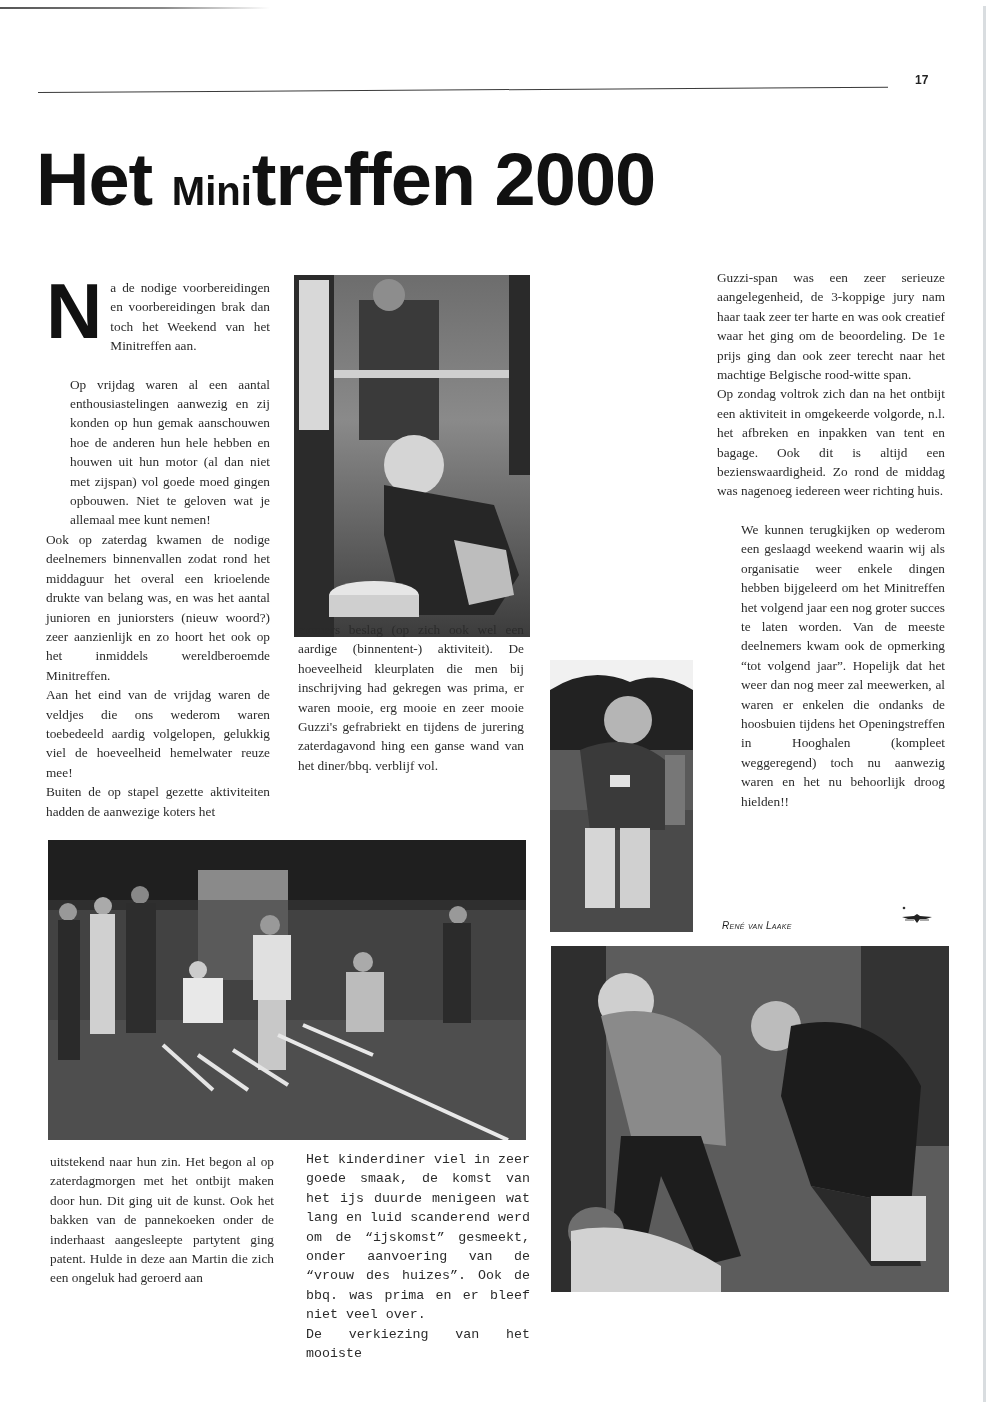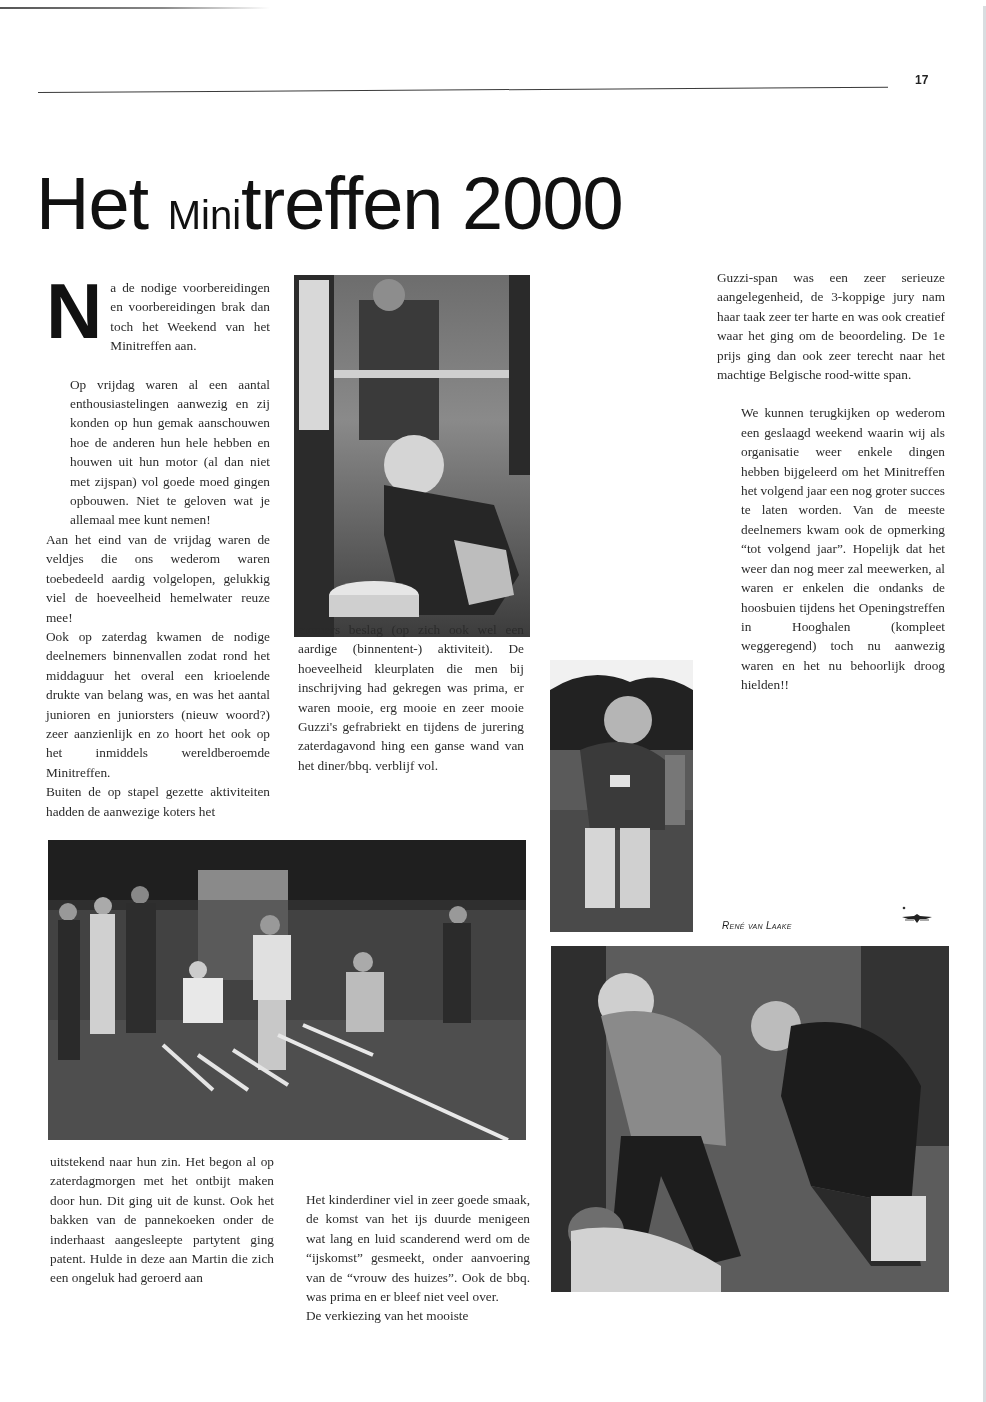--- a/index.html
+++ b/index.html
@@ -7,21 +7,21 @@
     width: 986px; height: 1402px; position: relative; overflow: hidden;
     background: #ffffff; color: #2a2a2a;
     font-family: "Liberation Serif", "DejaVu Serif", serif;
   }
   .abs { position: absolute; }
   .scan-edge-top { left: 0; top: 7px; width: 270px; height: 2px;
     background: linear-gradient(to right, #555 0%, #888 60%, rgba(200,200,200,0) 100%); }
   .scan-edge-right { left: 983px; top: 6px; width: 3px; height: 1396px; background: #d9dde0; }
   .header-rule { left: 38px; top: 92px; width: 850px; height: 1px; background: #3a3a3a; transform: rotate(-0.35deg); transform-origin: left; }
   .page-number { left: 915px; top: 73px; font-family: "Liberation Sans", sans-serif; font-weight: bold; font-size: 12px; color: #222; }
-  .title { left: 36px; top: 143px; font-family: "Liberation Sans", sans-serif; font-weight: normal; color: #111; white-space: nowrap; letter-spacing: -1px; line-height: 1; margin-top: 24px; }
+  .title { left: 36px; top: 143px; font-family: "Liberation Sans", sans-serif; font-weight: bold; color: #111; white-space: nowrap; letter-spacing: -1px; line-height: 1; }
   .title .big { font-size: 74px; }
   .title .small { font-size: 40px; letter-spacing: 0; }
   .col { font-size: 13.3px; line-height: 19.4px; text-align: justify; color: #2b2b2b; }
   .col p { margin: 0; }
   .col p.gap { margin-top: 19px; margin-left: 24px; }
   .dropcap { float: left; font-family: "Liberation Sans", sans-serif; font-weight: bold; font-size: 78px; line-height: 58px; height: 58px; margin: 4px 8px 0 0; color: #111; }
   .photo { background: #555; overflow: hidden; }
   .photo svg { display: block; width: 100%; height: 100%; }
   .byline { left: 722px; top: 900px; font-family: "Liberation Sans", sans-serif; font-style: italic; font-size: 10px; letter-spacing: 0.3px; color: #222; font-variant: small-caps; margin-top: 20px; }
   .logo { left: 900px; top: 905px; width: 34px; height: 24px; }
@@ -35,22 +35,22 @@
 <div class="abs header-rule"></div>
 <div class="abs page-number">17</div>
 
 <div class="abs title">
   <span class="big">Het </span><span class="small">Mini</span><span class="big">treffen 2000</span>
 </div>
 
 <div class="abs col" style="left:46px; top:278px; width:224px;">
   <p><span class="dropcap">N</span><span>a de nodige voorbereidingen en voorbereidingen brak dan toch het Weekend van het Minitreffen aan.</span></p>
   <p class="gap">Op vrijdag waren al een aantal enthousiastelingen aanwezig en zij konden op hun gemak aanschouwen hoe de anderen hun hele hebben en houwen uit hun motor (al dan niet met zijspan) vol goede moed gingen opbouwen. Niet te geloven wat je allemaal mee kunt nemen!</p>
+  <p>Ook op zaterdag kwamen de nodige deelnemers binnenvallen zodat rond het middaguur het overal een krioelende drukte van belang was, en was het aantal junioren en juniorsters (nieuw woord?) zeer aanzienlijk en zo hoort het ook op het inmiddels wereldberoemde Minitreffen.</p>
   <p>Aan het eind van de vrijdag waren de veldjes die ons wederom waren toebedeeld aardig volgelopen, gelukkig viel de hoeveelheid hemelwater reuze mee!</p>
-  <p>Ook op zaterdag kwamen de nodige deelnemers binnenvallen zodat rond het middaguur het overal een krioelende drukte van belang was, en was het aantal junioren en juniorsters (nieuw woord?) zeer aanzienlijk en zo hoort het ook op het inmiddels wereldberoemde Minitreffen.</p>
   <p>Buiten de op stapel gezette aktiviteiten hadden de aanwezige koters het</p>
 </div>
 
 <div class="abs photo" style="left:294px; top:275px; width:236px; height:362px;">
   <svg viewBox="0 0 236 362" preserveAspectRatio="none">
     <defs>
       <linearGradient id="g1" x1="0" y1="0" x2="0" y2="1">
         <stop offset="0" stop-color="#6d6d6d"></stop>
           <stop offset="0.4" stop-color="#8a8a8a"></stop>
           <stop offset="1" stop-color="#3c3c3c"></stop>
@@ -85,20 +85,21 @@
     <path d="M30 90 Q78 70 115 100 L115 170 L40 170 Z" fill="#3a3a3a"></path>
     <rect x="60" y="115" width="20" height="12" fill="#e2e2e2"></rect>
     <rect x="35" y="168" width="30" height="80" fill="#d6d6d6"></rect>
     <rect x="70" y="168" width="30" height="80" fill="#d0d0d0"></rect>
     <rect x="115" y="95" width="20" height="70" fill="#777"></rect>
   </svg>
 </div>
 
 <div class="abs col" style="left:717px; top:268px; width:228px;">
   <p>Guzzi-span was een zeer serieuze aangelegenheid, de 3-koppige jury nam haar taak zeer ter harte en was ook creatief waar het ging om de beoordeling. De 1e prijs ging dan ook zeer terecht naar het machtige Belgische rood-witte span.</p>
+  <p>Op zondag voltrok zich dan na het ontbijt een aktiviteit in omgekeerde volgorde, n.l. het afbreken en inpakken van tent en bagage. Ook dit is altijd een bezienswaardigheid. Zo rond de middag was nagenoeg iedereen weer richting huis.</p>
   <p class="gap">We kunnen terugkijken op wederom een geslaagd weekend waarin wij als organisatie weer enkele dingen hebben bijgeleerd om het Minitreffen het volgend jaar een nog groter succes te laten worden. Van de meeste deelnemers kwam ook de opmerking “tot volgend jaar”. Hopelijk dat het weer dan nog meer zal meewerken, al waren er enkelen die ondanks de hoosbuien tijdens het Openingstreffen in Hooghalen (kompleet weggeregend) toch nu aanwezig waren en het nu behoorlijk droog hielden!!</p>
 </div>
 
 <div class="abs byline">René van Laake</div>
 <div class="abs logo">
   <svg viewBox="0 0 34 24" width="34" height="24">
     <circle cx="4" cy="3" r="1.3" fill="#333"></circle>
     <path d="M2 12 L14 11 L17 9 L20 11 L32 12 L26 14 L20 14 L17 18 L14 14 L8 14 Z" fill="#222"></path>
     <path d="M5 15 L14 15 M20 15 L29 15" stroke="#555" stroke-width="1"></path>
   </svg>
@@ -147,16 +148,16 @@
     <ellipse cx="45" cy="285" rx="28" ry="24" fill="#6e6e6e"></ellipse>
     <path d="M20 285 Q90 270 170 320 L170 346 L20 346 Z" fill="#d2d2d2"></path>
     <rect x="320" y="250" width="55" height="65" fill="#dadada"></rect>
   </svg>
 </div>
 
 <div class="abs col" style="left:50px; top:1152px; width:224px;">
   <p>uitstekend naar hun zin. Het begon al op zaterdagmorgen met het ontbijt maken door hun. Dit ging uit de kunst. Ook het bakken van de pannekoeken onder de inderhaast aangesleepte partytent ging patent. Hulde in deze aan Martin die zich een ongeluk had geroerd aan</p>
 </div>
 
-<div class="abs col" style="left:306px; top:1190px; width:224px;">
+<div class="abs col" style="left:306px; top:1150px; width:224px;font-family:Liberation Mono, monospace;">
   <p>Het kinderdiner viel in zeer goede smaak, de komst van het ijs duurde menigeen wat lang en luid scanderend werd om de “ijskomst” gesmeekt, onder aanvoering van de “vrouw des huizes”. Ook de bbq. was prima en er bleef niet veel over.</p>
   <p>De verkiezing van het mooiste</p>
 </div>
 
 </body></html>

